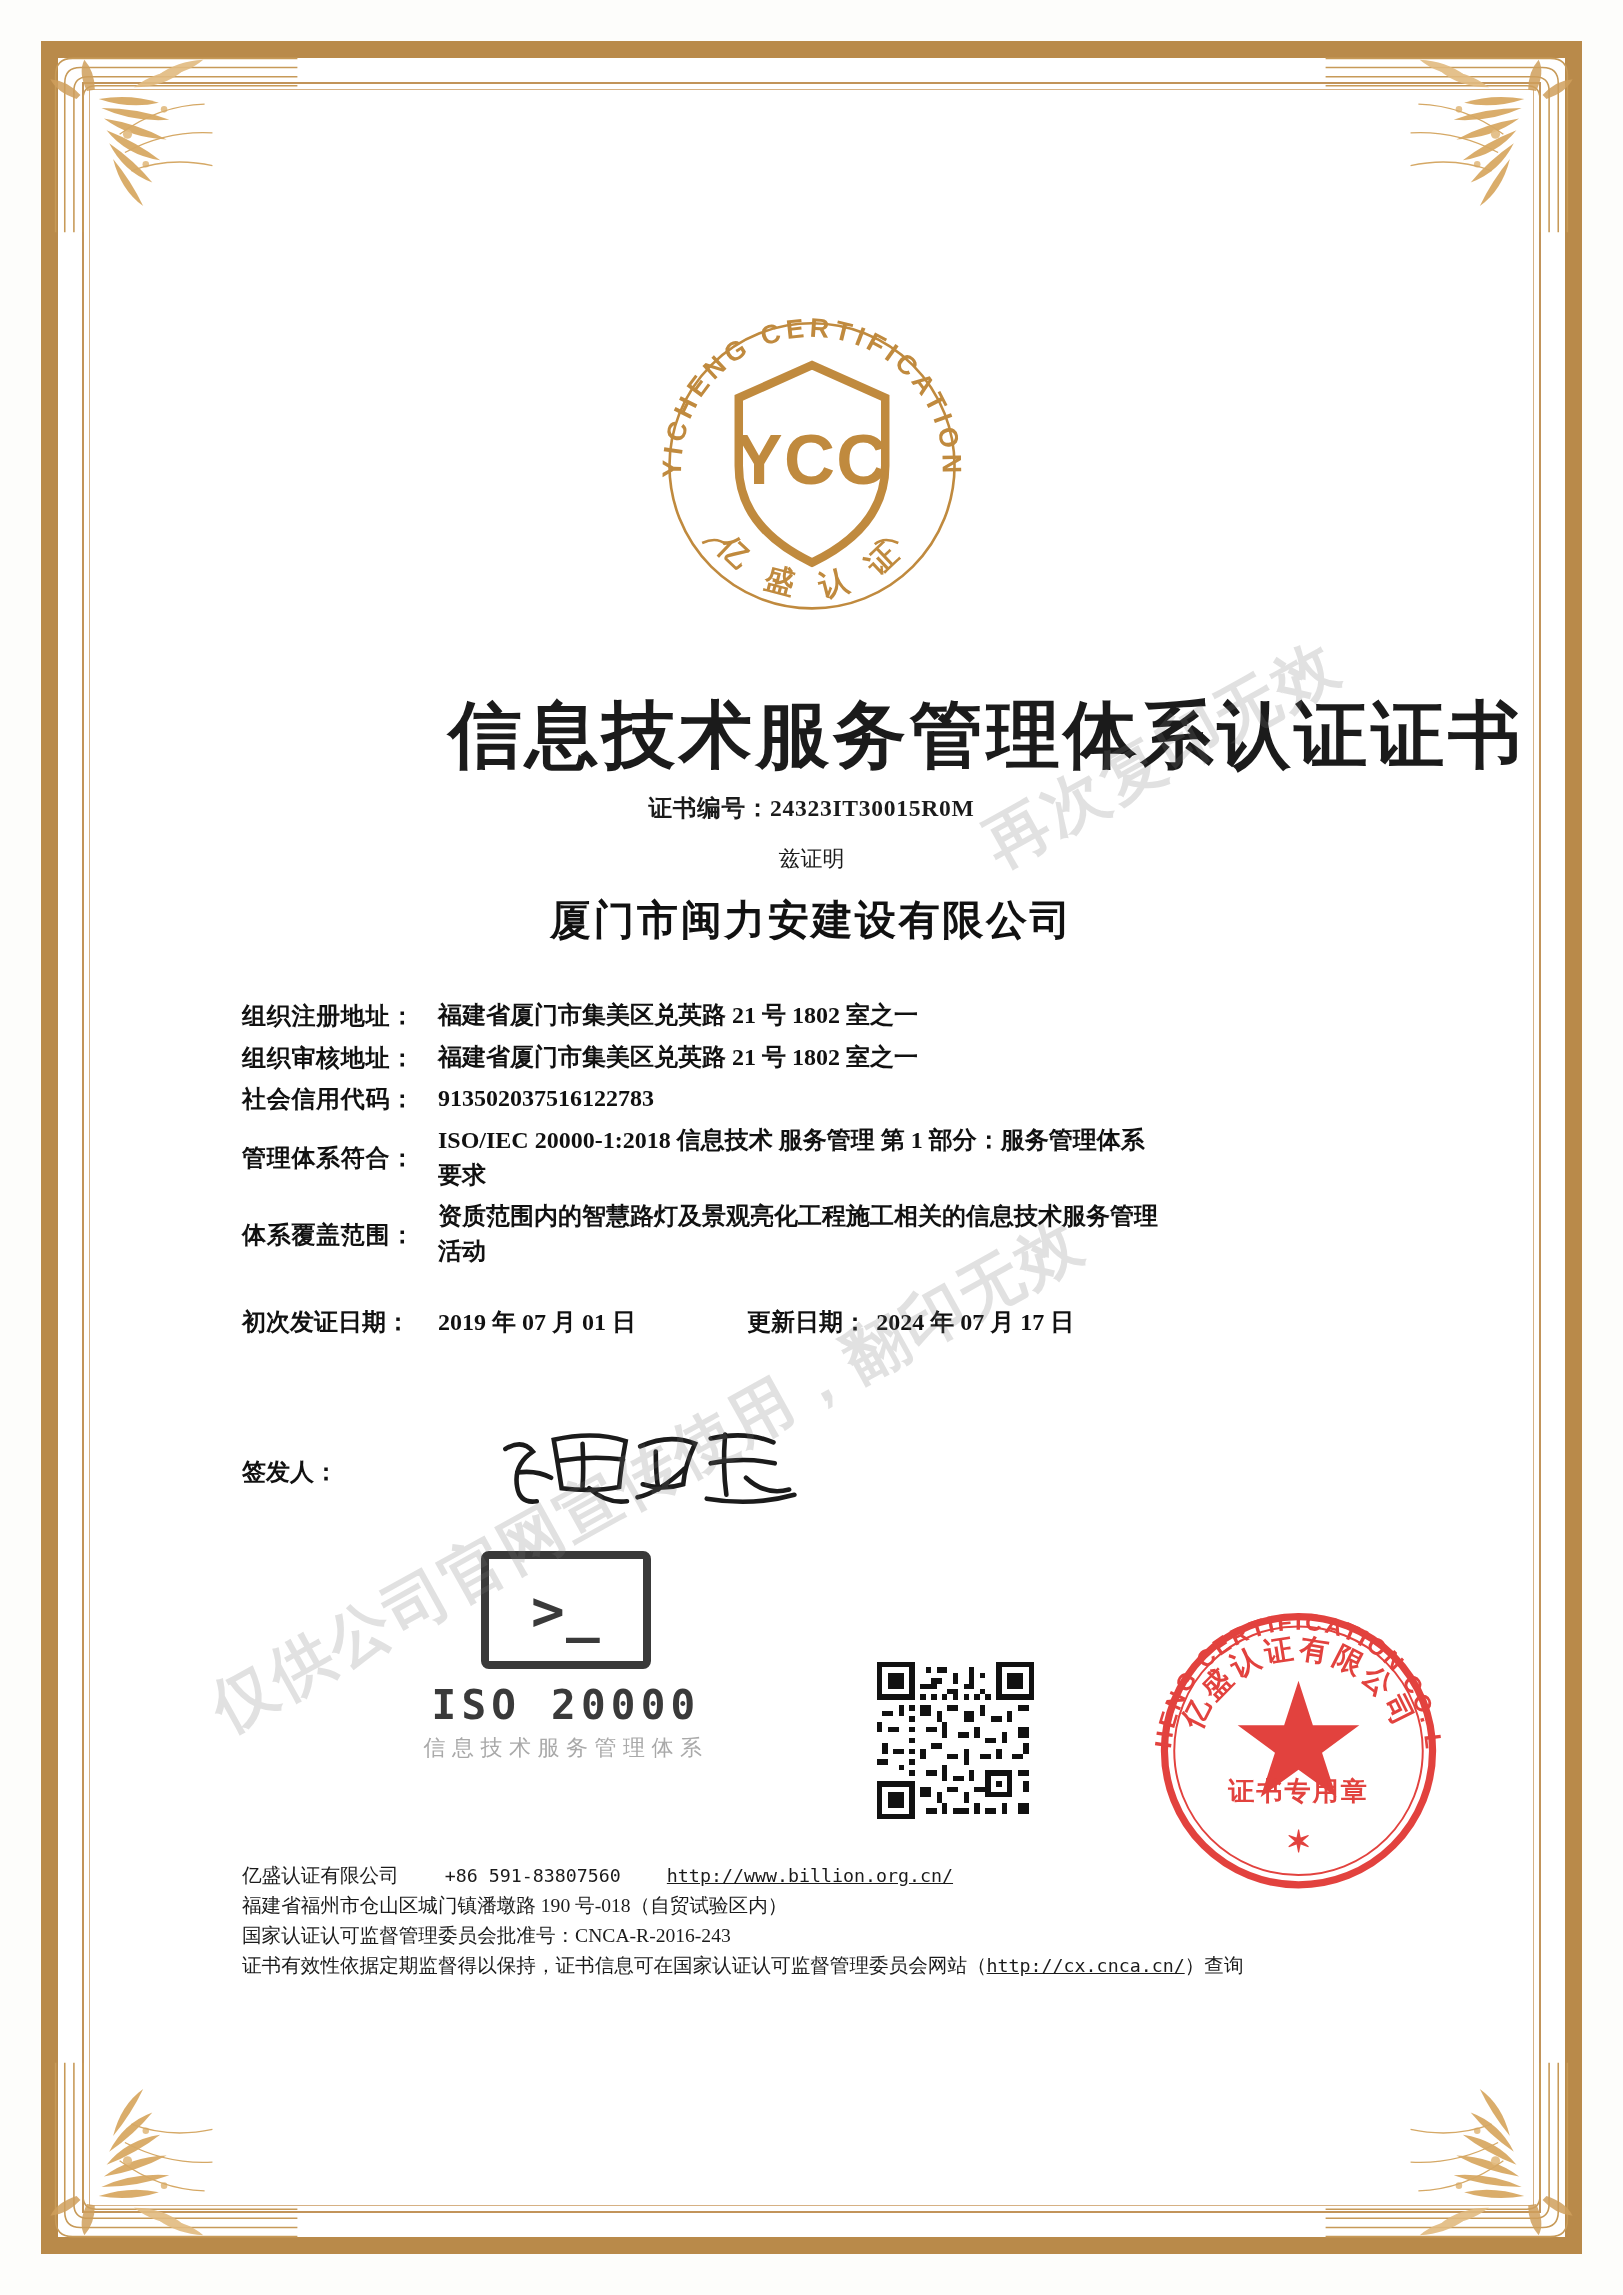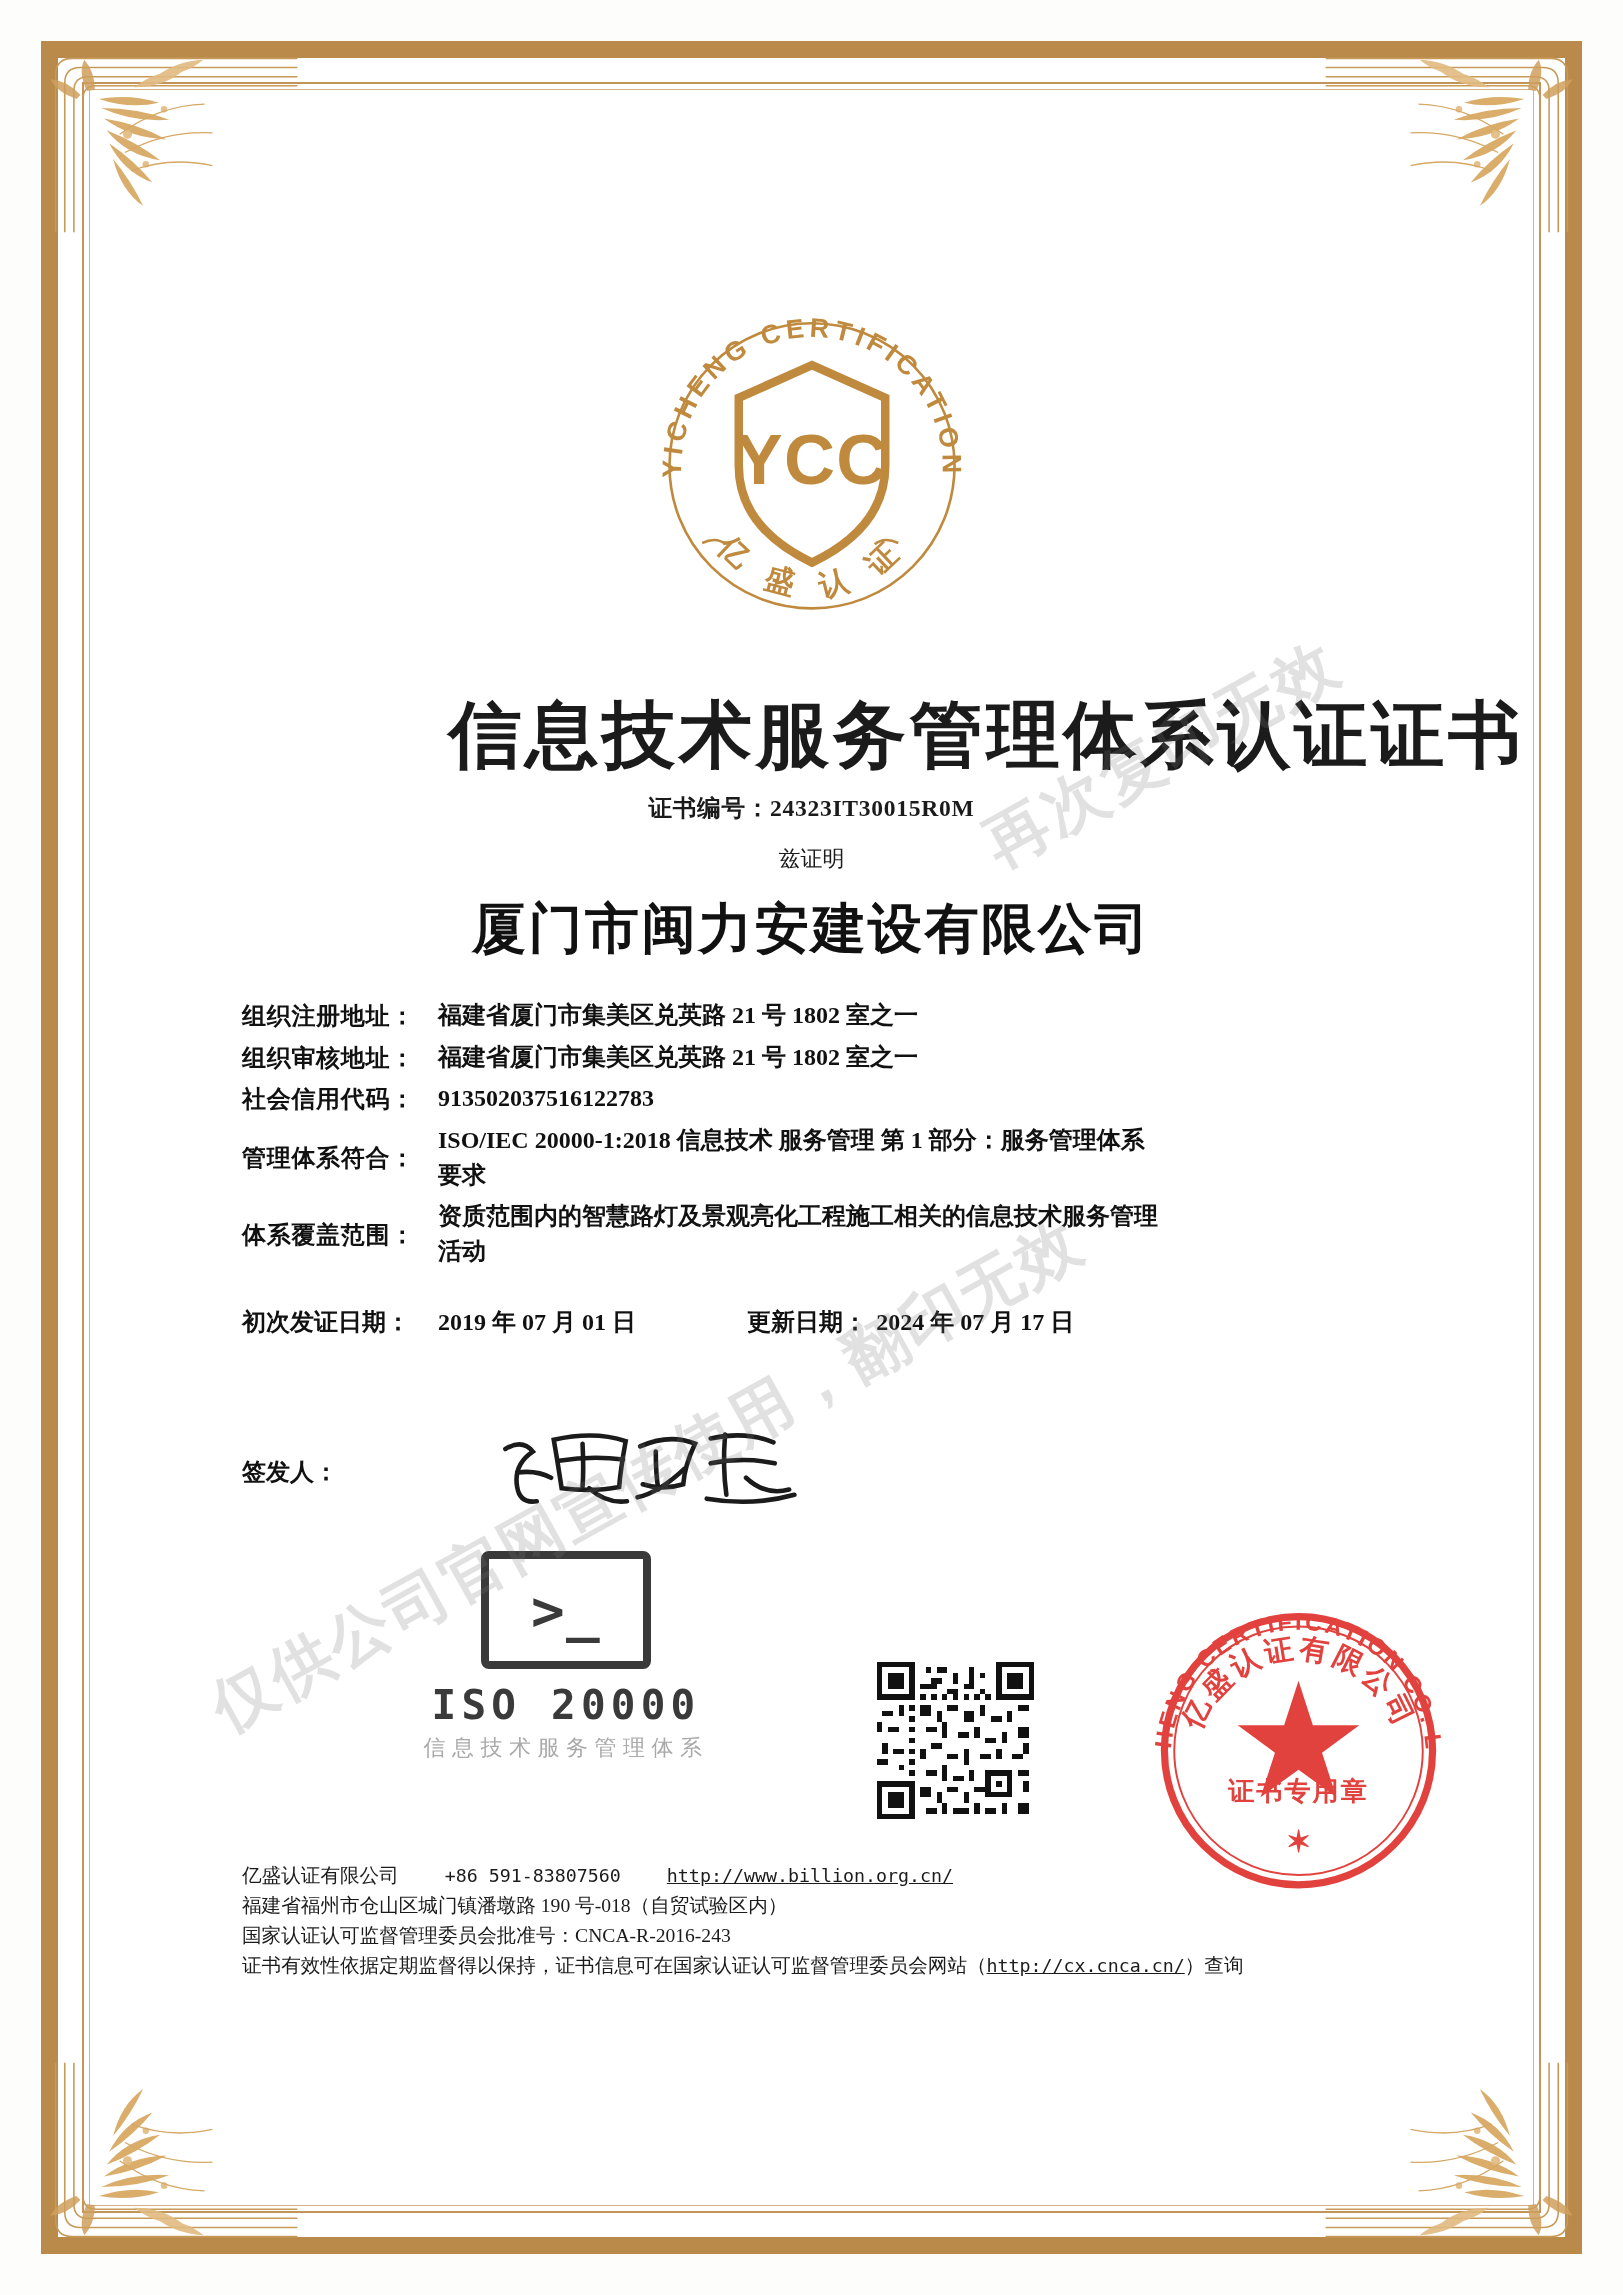--- a/index.html
+++ b/index.html
@@ -111,21 +111,21 @@
     font-size: 22px;
     color: #1b1b1b;
   }
   .company {
     position: absolute;
     top: 795px;
     left: 0; right: 0;
     text-align: center;
     font-family: "Liberation Sans", "DejaVu Sans", sans-serif;
     font-weight: bold;
-    font-size: 54px;
+    font-size: 41px;
     letter-spacing: 2.6px;
     color: #111;
   }
 
   
   .fields {
     position: absolute;
     top: 900px;
     left: 144px;
     right: 65px;

